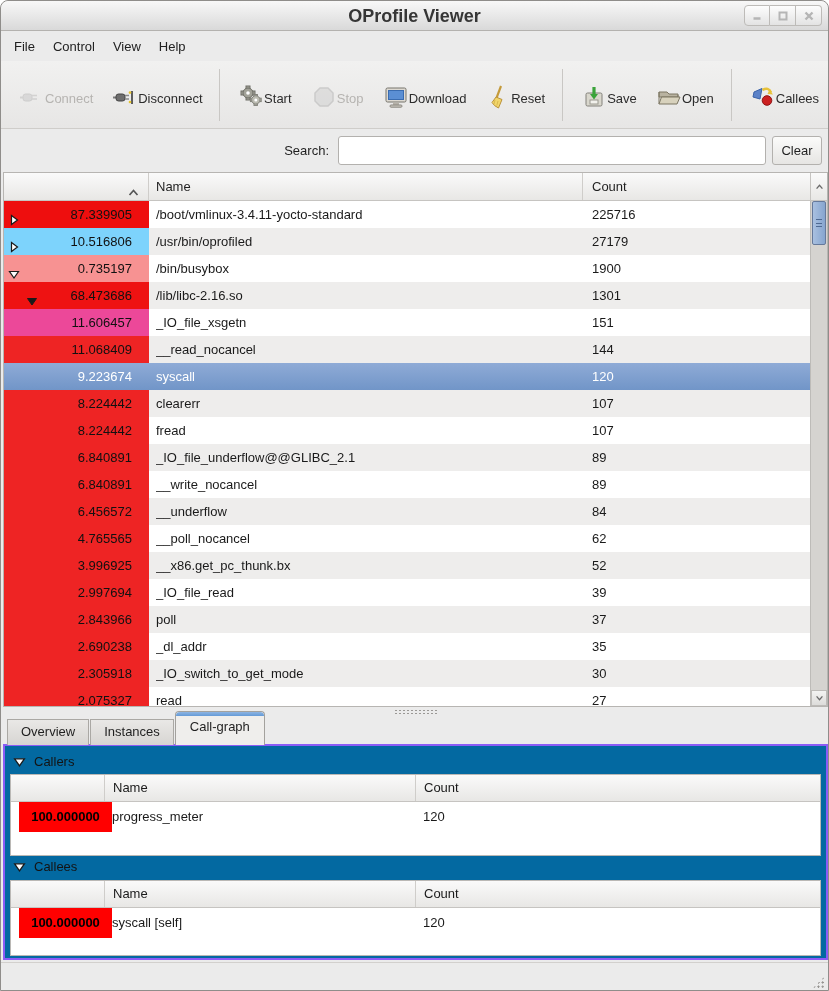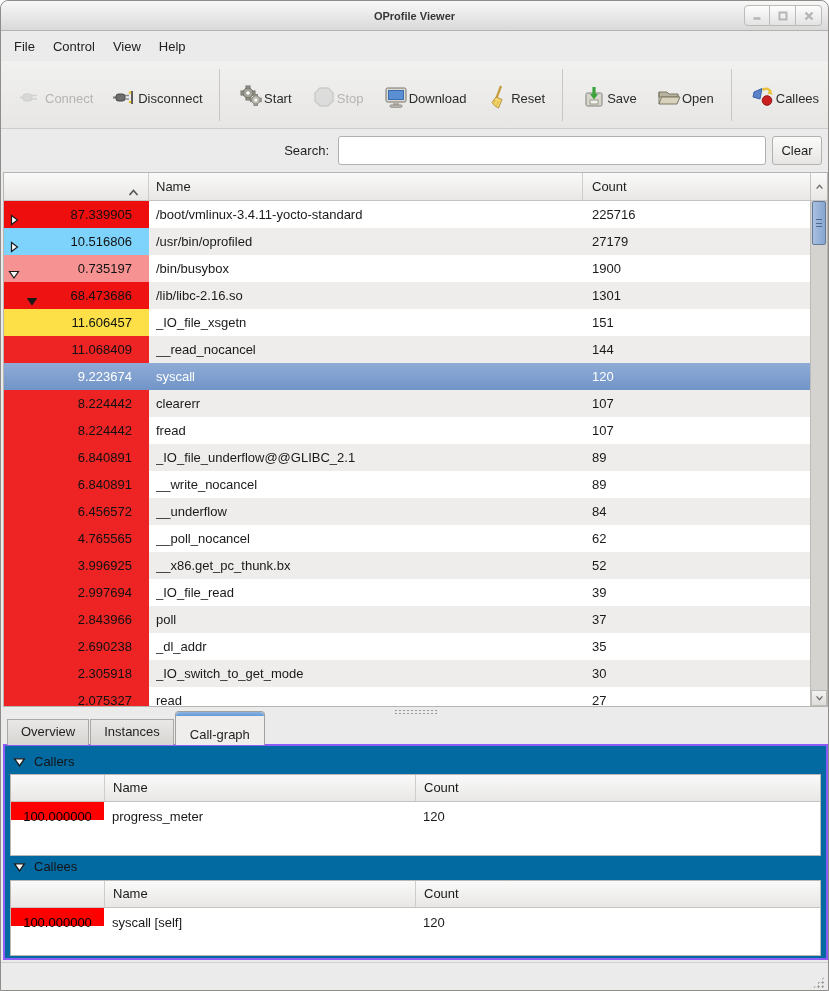--- a/index.html
+++ b/index.html
@@ -7,21 +7,21 @@
   body { font-family:"Liberation Sans", sans-serif; font-size:13px; color:#1a1a1a; }
 
   .window { position:relative; width:829px; height:991px; background:#ebebeb;
             border:1px solid #8f8d8a; border-radius:8px 8px 0 0; overflow:hidden; }
 
   
   .titlebar { position:absolute; left:0; top:0; width:100%; height:30px;
               background:linear-gradient(#f8f8f8,#d9d9d9); border-bottom:1px solid #b4b2af;
               border-radius:7px 7px 0 0; }
   .title { position:absolute; left:0; right:0; top:0; height:40px; line-height:30px;
-           text-align:center; font-weight:bold; color:#363636; font-size:11px; }
+           text-align:center; font-weight:bold; color:#363636; font-size:18px; }
   .winctrls { position:absolute; right:6px; top:4px; display:flex; }
   .winbtn { width:26px; height:21px; background:linear-gradient(#fdfdfd,#e3e3e3);
             border:1px solid #bdbbb8; display:flex; align-items:center; justify-content:center; }
   .winbtn:first-child { border-radius:4px 0 0 4px; }
   .winbtn:last-child { border-radius:0 4px 4px 0; }
   .winbtn + .winbtn { border-left:none; }
 
   
   .menubar { position:absolute; left:0; top:31px; width:100%; height:29px;
              display:flex; align-items:flex-end; padding-left:4px; background:#ebebeb; }
@@ -91,38 +91,38 @@
   .splitter { position:absolute; left:0; top:706px; width:100%; height:8px; background:#ebebeb; }
   .splitter .grip { position:absolute; left:393px; top:2px; width:44px; height:5px;
                     background-image:radial-gradient(#9a9895 1px, transparent 1.2px);
                     background-size:4px 3px; }
 
   
   .tabs { position:absolute; left:6px; top:710px; height:34px; display:flex; align-items:flex-end; z-index:3; }
   .tab { height:26px; line-height:24px; padding:0 13px; background:linear-gradient(#e9e8e6,#d7d5d2);
          border:1px solid #aaa8a4; border-bottom:none; margin-right:1px; color:#1f1f1f; }
   .tab.active { height:34px; line-height:30px; background:#efeeec; border:1px solid #a3a19d;
-                border-bottom:none; border-radius:4px 4px 0 0; position:relative; padding:8px 14px; }
+                border-bottom:none; border-radius:4px 4px 0 0; position:relative; padding:0 14px; }
   .tab.active::before { content:""; position:absolute; left:0; right:0; top:0; height:4px;
                         border-radius:4px 4px 0 0; background:linear-gradient(#8cb4e2,#649ad6); }
   .nbframe { position:absolute; left:2px; top:743px; width:825px; height:216px;
              background:#0369a1; border:2px solid #8b5cf6; z-index:2; }
 
   
   .sect-expander { position:absolute; left:8px; display:flex; align-items:center; }
   .sect-expander .lbl { margin-left:8px; color:#141414; }
   .heat-table { position:absolute; left:5px; right:5px; background:#fff; border:1px solid #bab8b5; }
   .ht-header { position:relative; height:27px; background:linear-gradient(#fafafa,#e8e7e5);
                border-bottom:1px solid #c6c4c1; }
   .ht-h { position:absolute; top:0; height:26px; line-height:26px; }
   .ht-h.name { left:93px; padding-left:8px; border-left:1px solid #cfcdca; right:430px; }
   .ht-h.count { left:404px; padding-left:8px; border-left:1px solid #cfcdca; right:0; }
   .ht-row { position:relative; height:30px; background:#fff; }
-  .ht-pct { position:absolute; left:0; top:0; width:93px; height:18px; line-height:30px;
-            text-align:center; color:#000; }
+  .ht-pct { position:absolute; left:8px; top:0; width:93px; height:30px; line-height:30px;
+            text-align:center; color:#000;font-weight:bold; }
   .ht-name { position:absolute; left:101px; top:0; height:30px; line-height:30px; }
   .ht-count { position:absolute; left:412px; top:0; height:30px; line-height:30px; }
 
   
   .statusbar { position:absolute; left:0; top:961px; width:100%; height:30px; background:#ebebeb;
                border-top:1px solid #d2d0cd; }
   .resize-grip { position:absolute; right:3px; bottom:3px; width:13px; height:13px;
                  background-image:radial-gradient(#918f8c 1px, transparent 1.2px);
                  background-size:4.3px 4.3px;
                  clip-path:polygon(100% 0, 100% 100%, 0 100%); }
@@ -304,21 +304,21 @@
           <div class="c-count">1900</div>
         </div>
         <div class="trow alt">
           <div class="c-pct" style="background: rgb(238, 18, 18);"><span class="expander d1"><svg width="12" height="12" viewBox="0 0 12 12">
                 <path d="M1.5 3.5 L10.5 3.5 L6 10 Z" fill="#1a1a1a" stroke="#1a1a1a" stroke-width="1"></path>
               </svg></span><span>68.473686</span></div>
           <div class="c-name">/lib/libc-2.16.so</div>
           <div class="c-count">1301</div>
         </div>
         <div class="trow">
-          <div class="c-pct" style="background: #fde047; padding-left: 25px;"><span>11.606457</span></div>
+          <div class="c-pct" style="background: #ec4899; padding-left: 25px;"><span>11.606457</span></div>
           <div class="c-name">_IO_file_xsgetn</div>
           <div class="c-count">151</div>
         </div>
         <div class="trow alt">
           <div class="c-pct" style="background: rgb(238, 36, 36);"><span>11.068409</span></div>
           <div class="c-name">__read_nocancel</div>
           <div class="c-count">144</div>
         </div>
         <div class="trow sel">
           <div class="c-pct"><span>9.223674</span></div>

